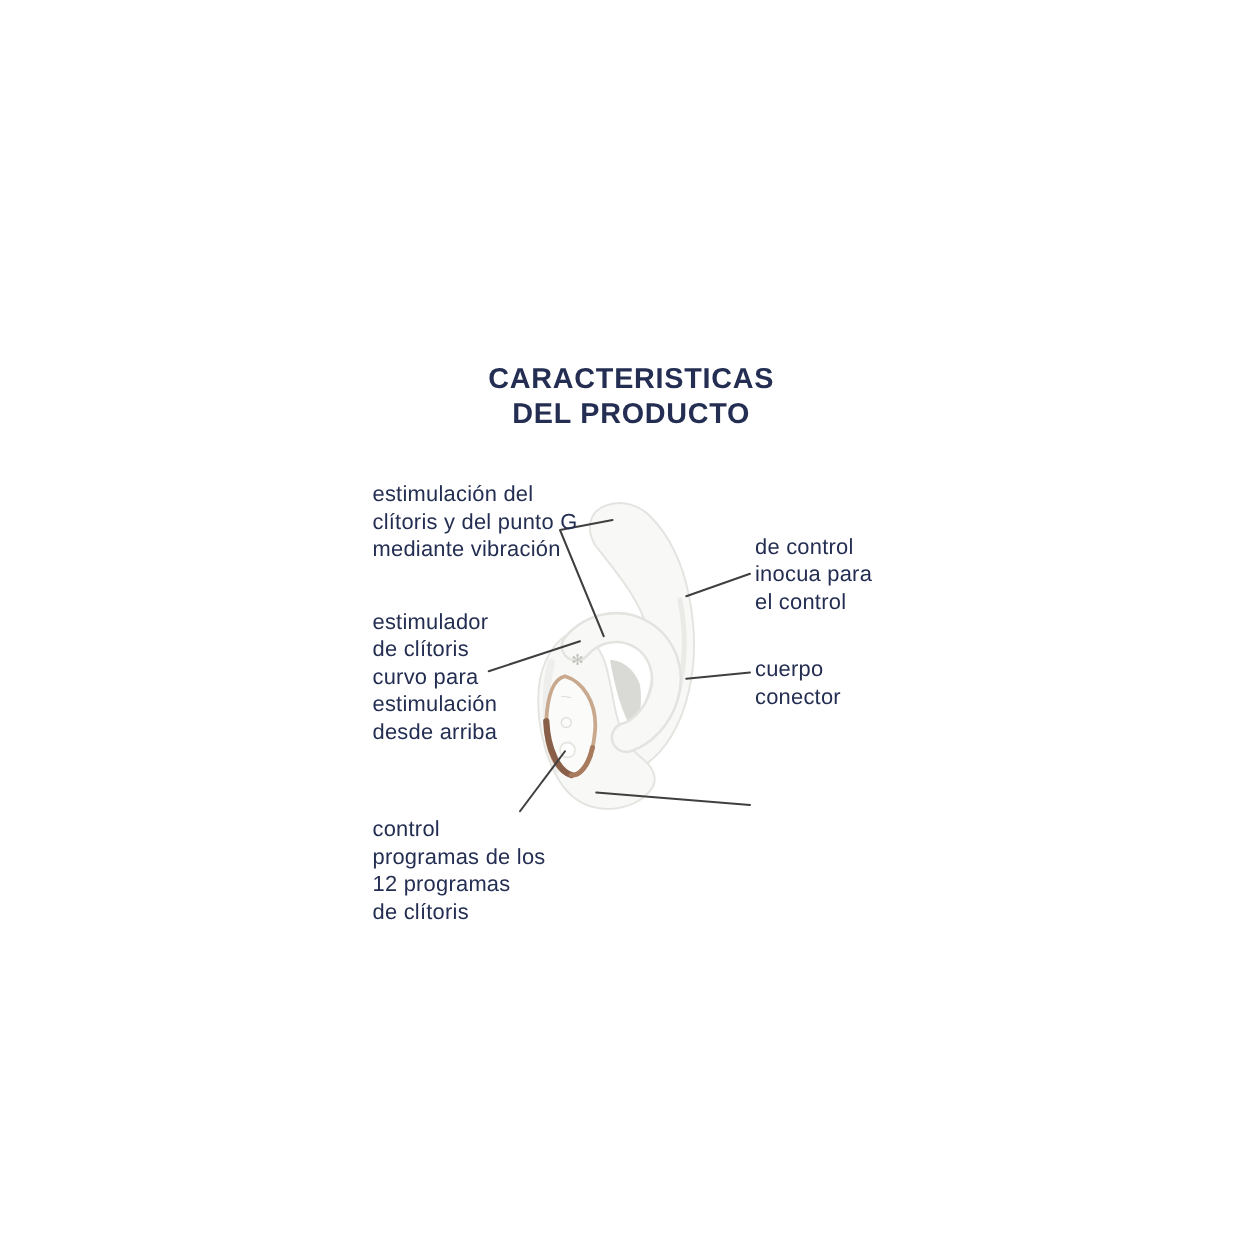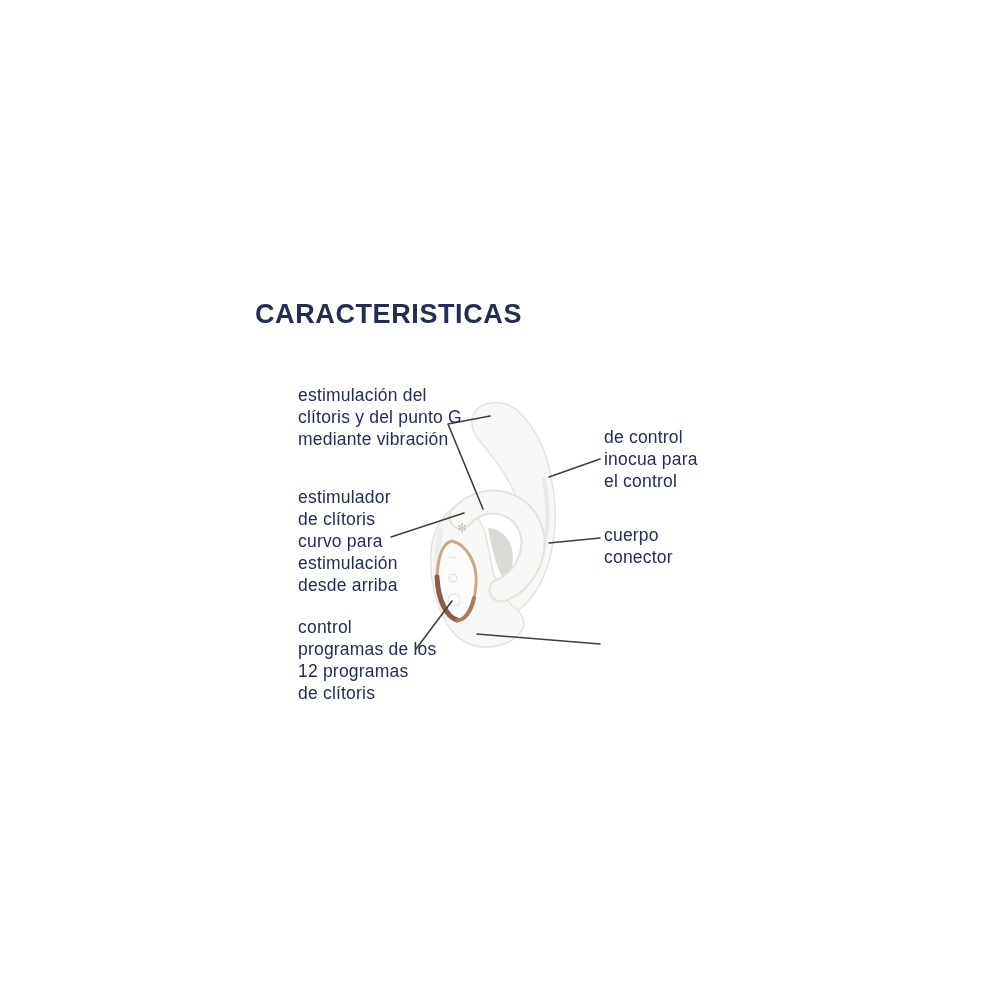--- a/index.html
+++ b/index.html
@@ -15,31 +15,31 @@
   html,body{margin:0;padding:0;}
   body{
     width:1000px;height:1000px;position:relative;
     background:var(--background);
     font-family:"Liberation Sans", sans-serif;
     color:var(--text-navy);
     overflow:hidden;
   }
   .stage{position:absolute;left:0;top:0;width:1000px;height:1000px;}
   .title{
-    position:absolute;left:255px;top:300px;width:500px;
-    text-align:left;font-weight:bold;font-size:27px;line-height:28px;
+    position:absolute;left:255px;top:288px;width:500px;
+    text-align:center;font-weight:bold;font-size:23px;line-height:28px;
     letter-spacing:.6px;color:var(--text-navy);
   }
   .feature{
     position:absolute;font-size:17.5px;line-height:22px;
     letter-spacing:.2px;color:var(--text-navy);white-space:nowrap;
   }
   .f-l1{left:298px;top:384px;}
   .f-l2{left:298px;top:486px;}
-  .f-l3{left:298px;top:616px;}
+  .f-l3{left:298px;top:652px;}
   .f-r1{left:604px;top:426px;}
   .f-r2{left:604px;top:524px;}
   .f-r3{left:604px;top:616px;}
   svg{position:absolute;left:0;top:0;}
   .leader{stroke:var(--leader-line);stroke-width:1.6;fill:none;stroke-linecap:round;stroke-linejoin:round;}
   .body-fill{fill:var(--product-white);stroke:var(--product-edge);stroke-width:1.5;}
   .tube-outer{fill:none;stroke:var(--product-edge);stroke-width:25;stroke-linecap:round;}
   .tube-inner{fill:none;stroke:var(--product-white);stroke-width:21;stroke-linecap:round;}
   .hole{fill:var(--product-shadow);}
   .shade{fill:none;stroke:#ececea;stroke-width:6;opacity:.85;stroke-linecap:round;}
@@ -112,20 +112,21 @@
       <line class="leader" x1="391" y1="537" x2="464" y2="513"></line>
       <line class="leader" x1="416" y1="649" x2="452" y2="601"></line>
       <line class="leader" x1="600" y1="459" x2="549" y2="477"></line>
       <line class="leader" x1="600" y1="538" x2="549" y2="543"></line>
       <line class="leader" x1="600" y1="644" x2="477" y2="634"></line>
     </g>
   </svg>
 
   <div class="title">
     <div>CARACTERISTICAS</div>
+    <div>DEL PRODUCTO</div>
   </div>
 
   <div class="feature f-l2">
     <div>estimulador</div>
     <div>de clítoris</div>
     <div>curvo para</div>
     <div>estimulación</div>
     <div>desde arriba</div>
   </div>
   <div class="feature f-l1">

